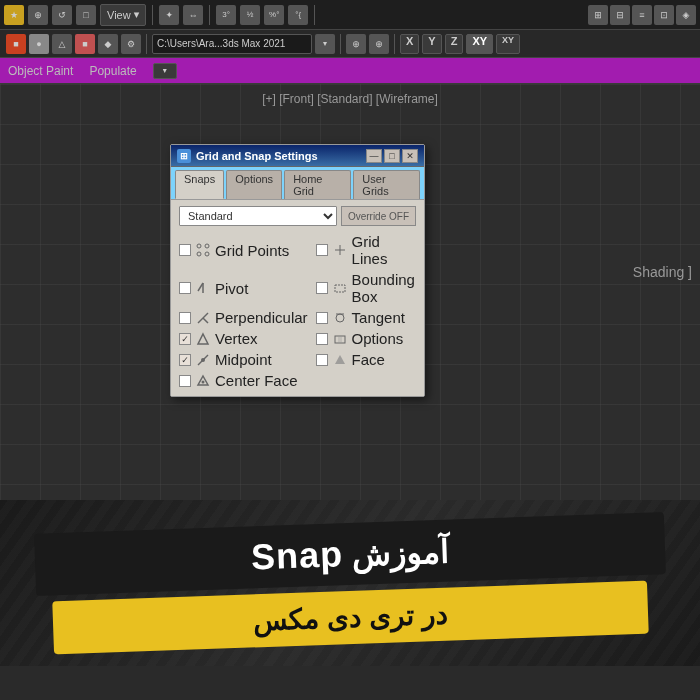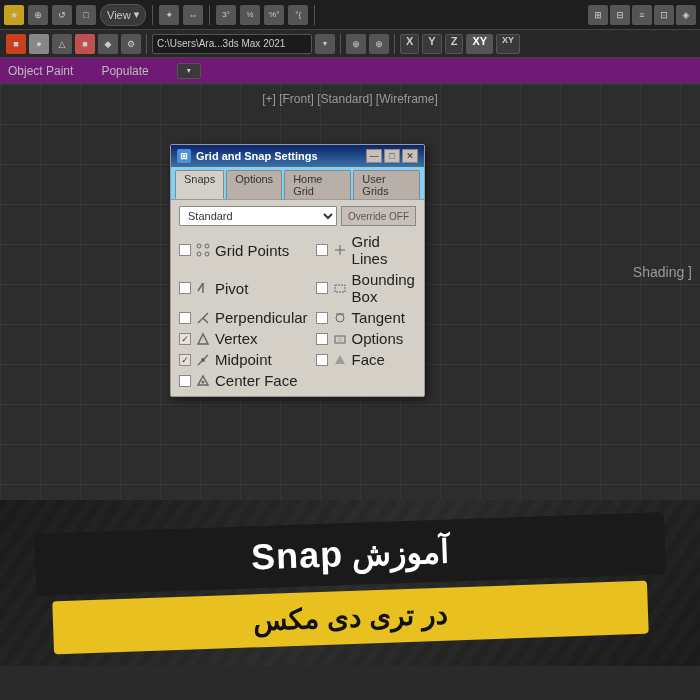--- a/index.html
+++ b/index.html
@@ -34,21 +34,21 @@
       color: #ccc;
     }
     .toolbar-icon.yellow { background: #c8a020; }
     .toolbar-btn {
       height: 22px;
       padding: 0 6px;
       background: #3a3a3a;
       border: 1px solid #555;
       color: #ccc;
       font-size: 11px;
-      border-radius: 10px;
+      border-radius: 2px;
       display: flex;
       align-items: center;
       gap: 3px;
     }
     .toolbar-separator {
       width: 1px;
       height: 20px;
       background: #555;
       margin: 0 2px;
     }
@@ -83,26 +83,26 @@
       font-size: 11px;
       font-weight: bold;
       border-radius: 2px;
     }
     .coord-btn.active { background: #555; color: #fff; }
 
     
     .third-toolbar {
       width: 700px;
       height: 26px;
-      background: #701a75;
+      background: #a21caf;
       display: flex;
       align-items: center;
       border-bottom: 1px solid #3a3a3a;
       padding: 0 8px;
-      gap: 28px;
+      gap: 16px;
     }
     .third-toolbar-item {
       font-size: 12px;
       color: #bbb;
       cursor: pointer;
     }
     .small-dropdown {
       width: 24px;
       height: 16px;
       background: #3a3a3a;

